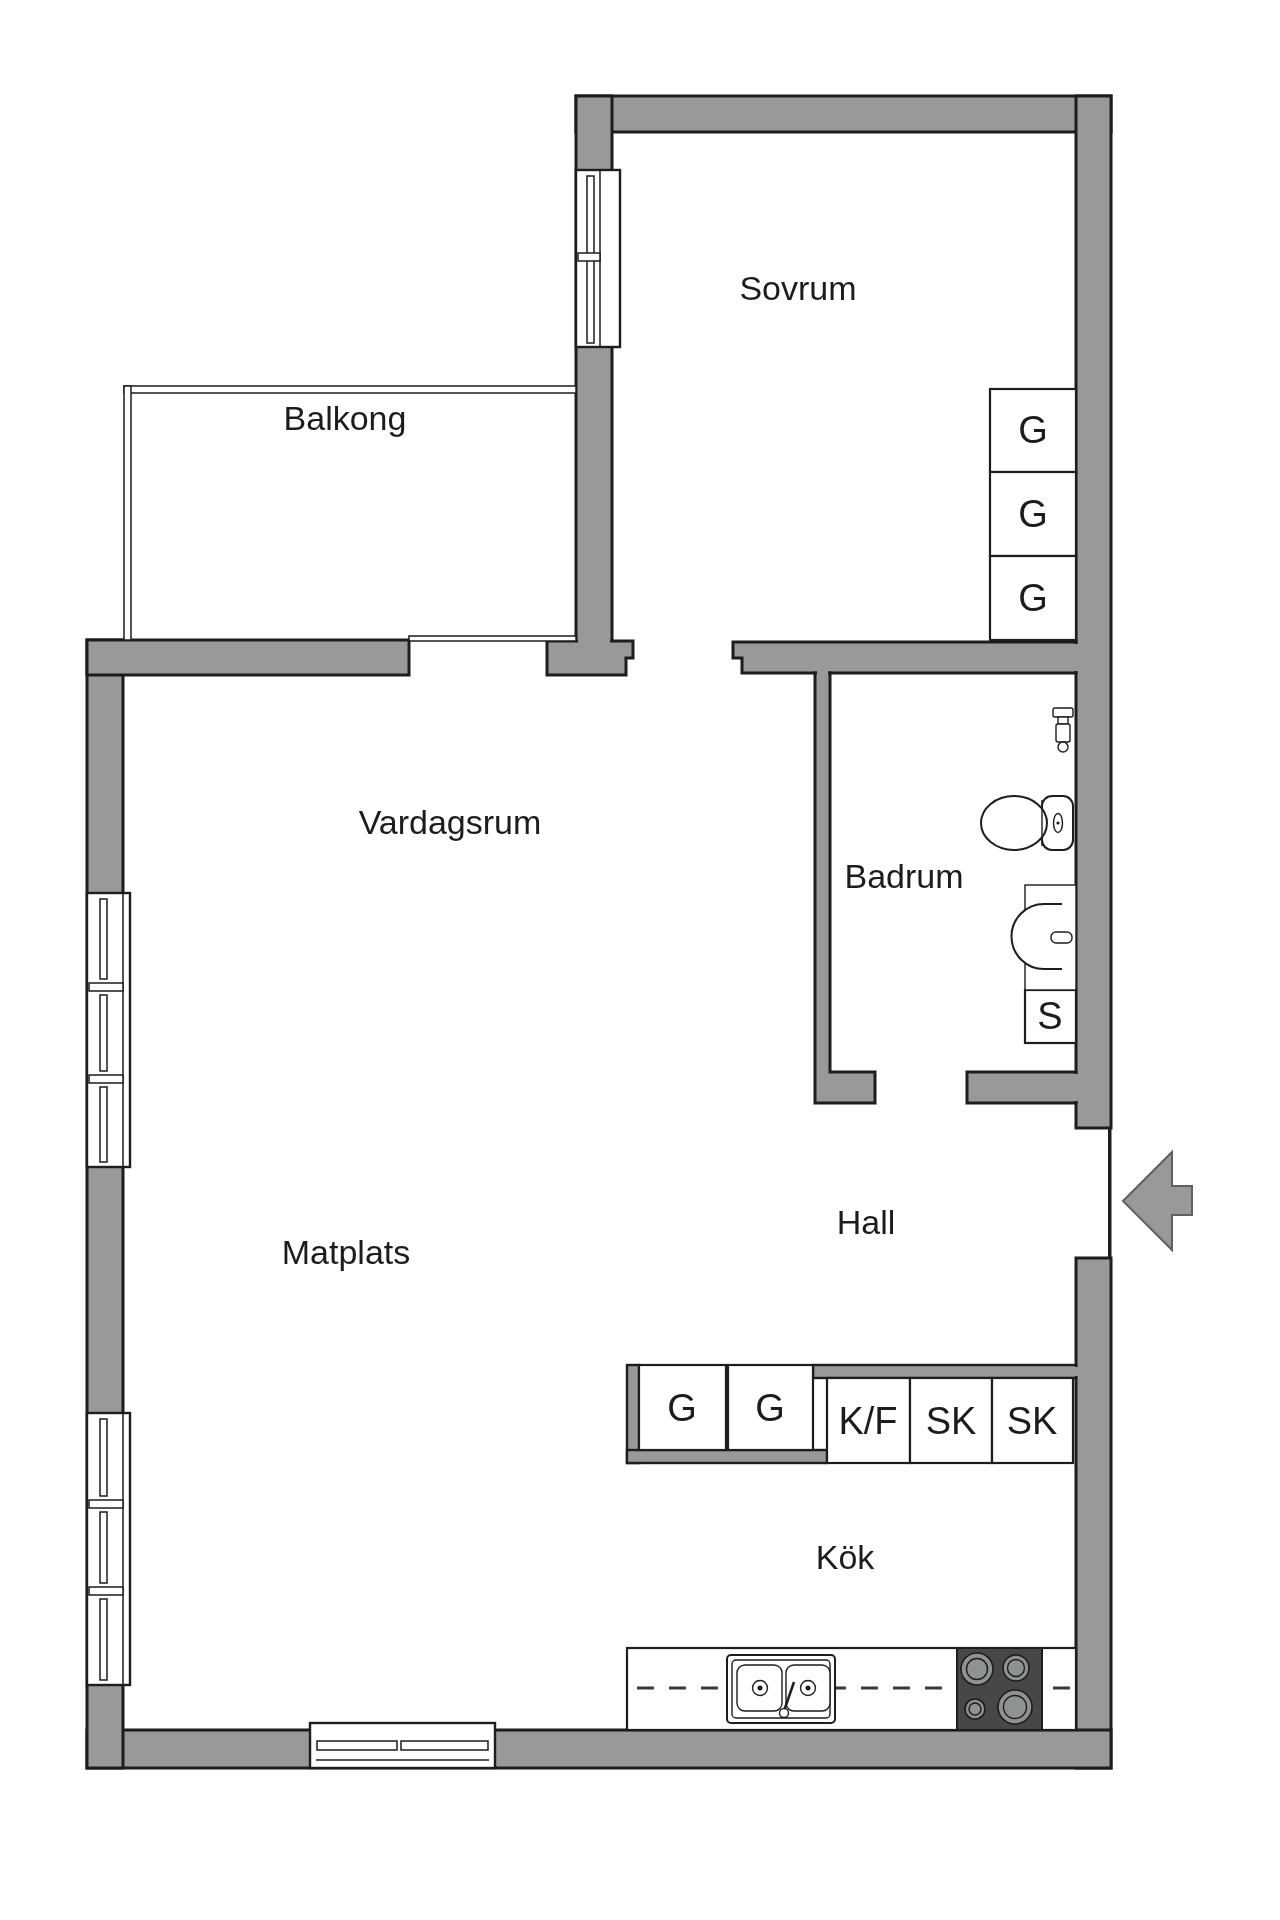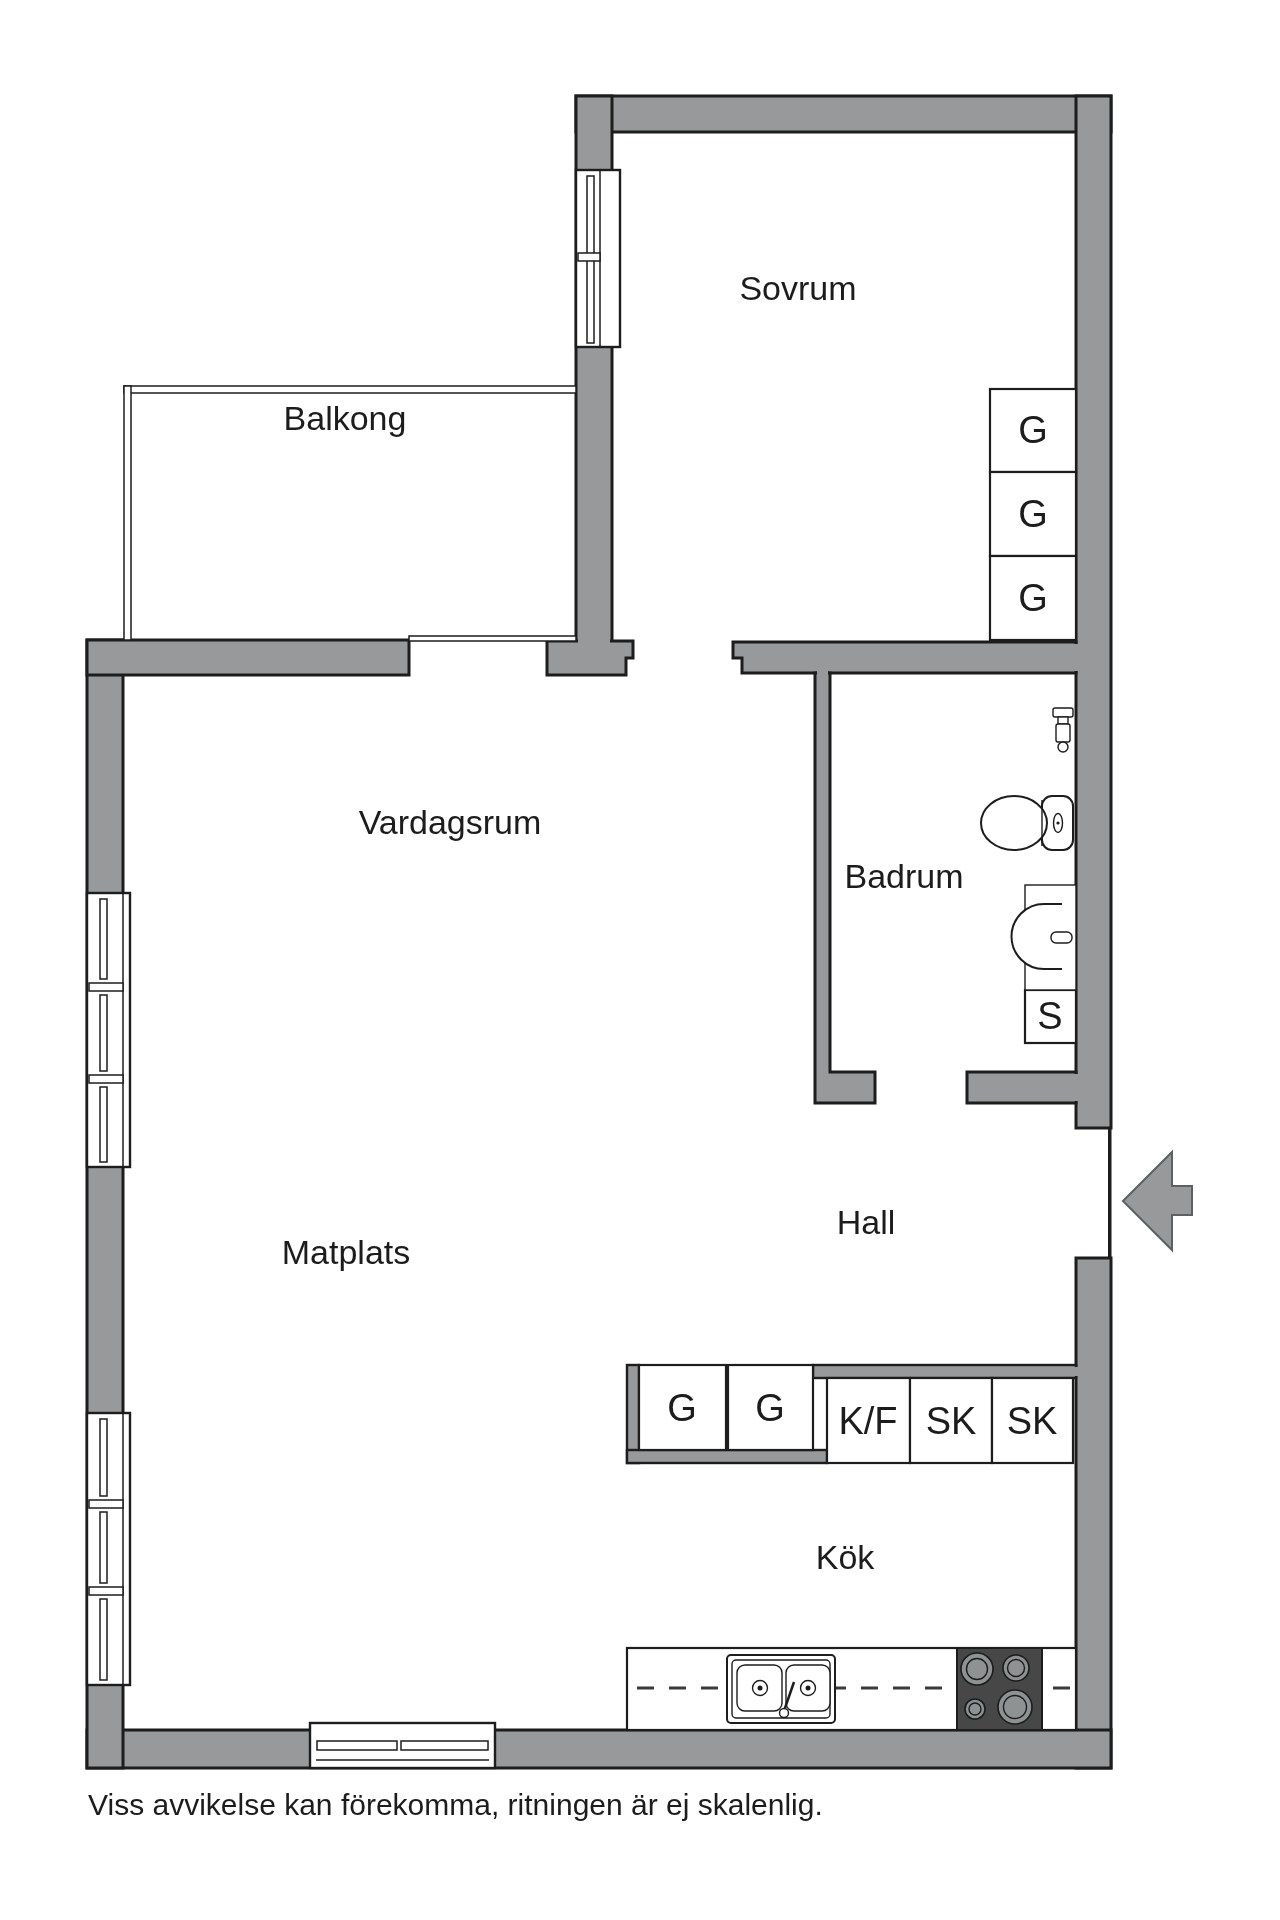--- a/index.html
+++ b/index.html
@@ -179,14 +179,13 @@
   <div class="closet-lbl" style="left:1033px;top:430px">G</div>
   <div class="closet-lbl" style="left:1033px;top:514px">G</div>
   <div class="closet-lbl" style="left:1033px;top:598px">G</div>
   <div class="closet-lbl" style="left:682px;top:1408px">G</div>
   <div class="closet-lbl" style="left:770px;top:1408px">G</div>
   <div class="closet-lbl" style="left:868px;top:1421px">K/F</div>
   <div class="closet-lbl" style="left:951px;top:1421px">SK</div>
   <div class="closet-lbl" style="left:1032px;top:1421px">SK</div>
   <div class="closet-lbl" style="left:1050px;top:1016px">S</div>
 
-  <div class="disclaimer">Viss avvikelse kan förekomma, ritningen är ej skalenlig.</div>
 </div>
 
 </body></html>

